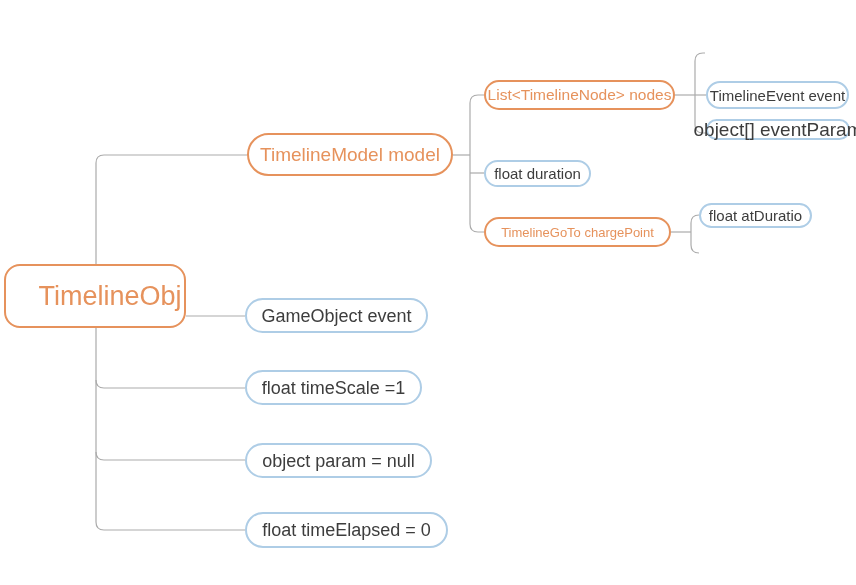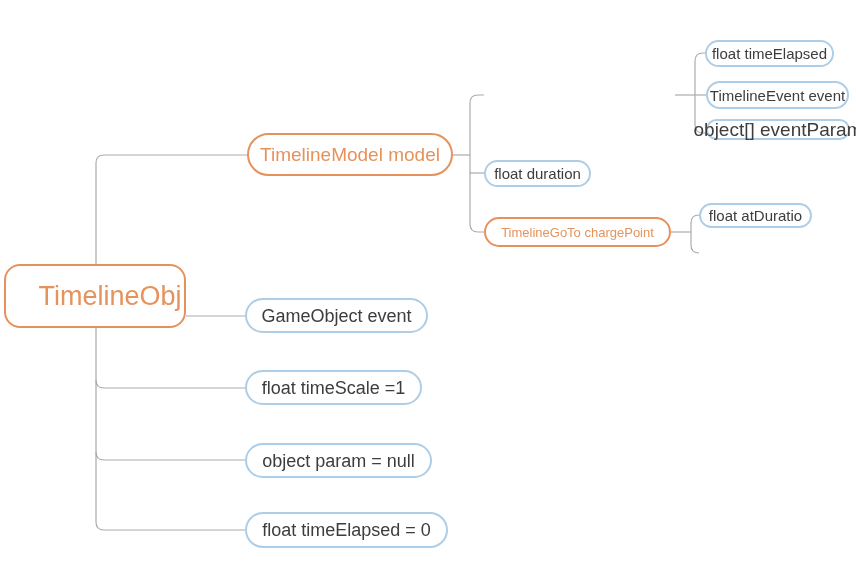--- a/index.html
+++ b/index.html
@@ -89,21 +89,21 @@
     <path d="M671,232 L691,232"></path>
     <path d="M691,223 L691,245"></path>
     <path d="M691,223 Q691,215 699,215"></path>
     <path d="M691,245 Q691,253 699,253"></path>
   </svg>
 
   <div id="n-root" class="node orange">TimelineObj</div>
 
   <div id="n-timeline-model" class="node orange pill">TimelineModel model</div>
 
-  <div id="n-float-time-elapsed" class="node blue pill">float timeElapsed</div>
+  <div id="n-list-nodes" class="node orange pill">List&lt;TimelineNode&gt; nodes</div>
   <div id="n-timeline-event" class="node blue pill">TimelineEvent event</div>
   <div id="n-object-event-param" class="node blue pill">object[] eventParam</div>
 
   <div id="n-float-duration" class="node blue pill">float duration</div>
 
   <div id="n-timeline-goto" class="node orange pill">TimelineGoTo chargePoint</div>
   <div id="n-float-at-duratio" class="node blue pill">float atDuratio</div>
 
   <div id="n-gameobject-caster" class="node blue pill">GameObject event</div>
   <div id="n-float-time-scale" class="node blue pill">float timeScale =1</div>

